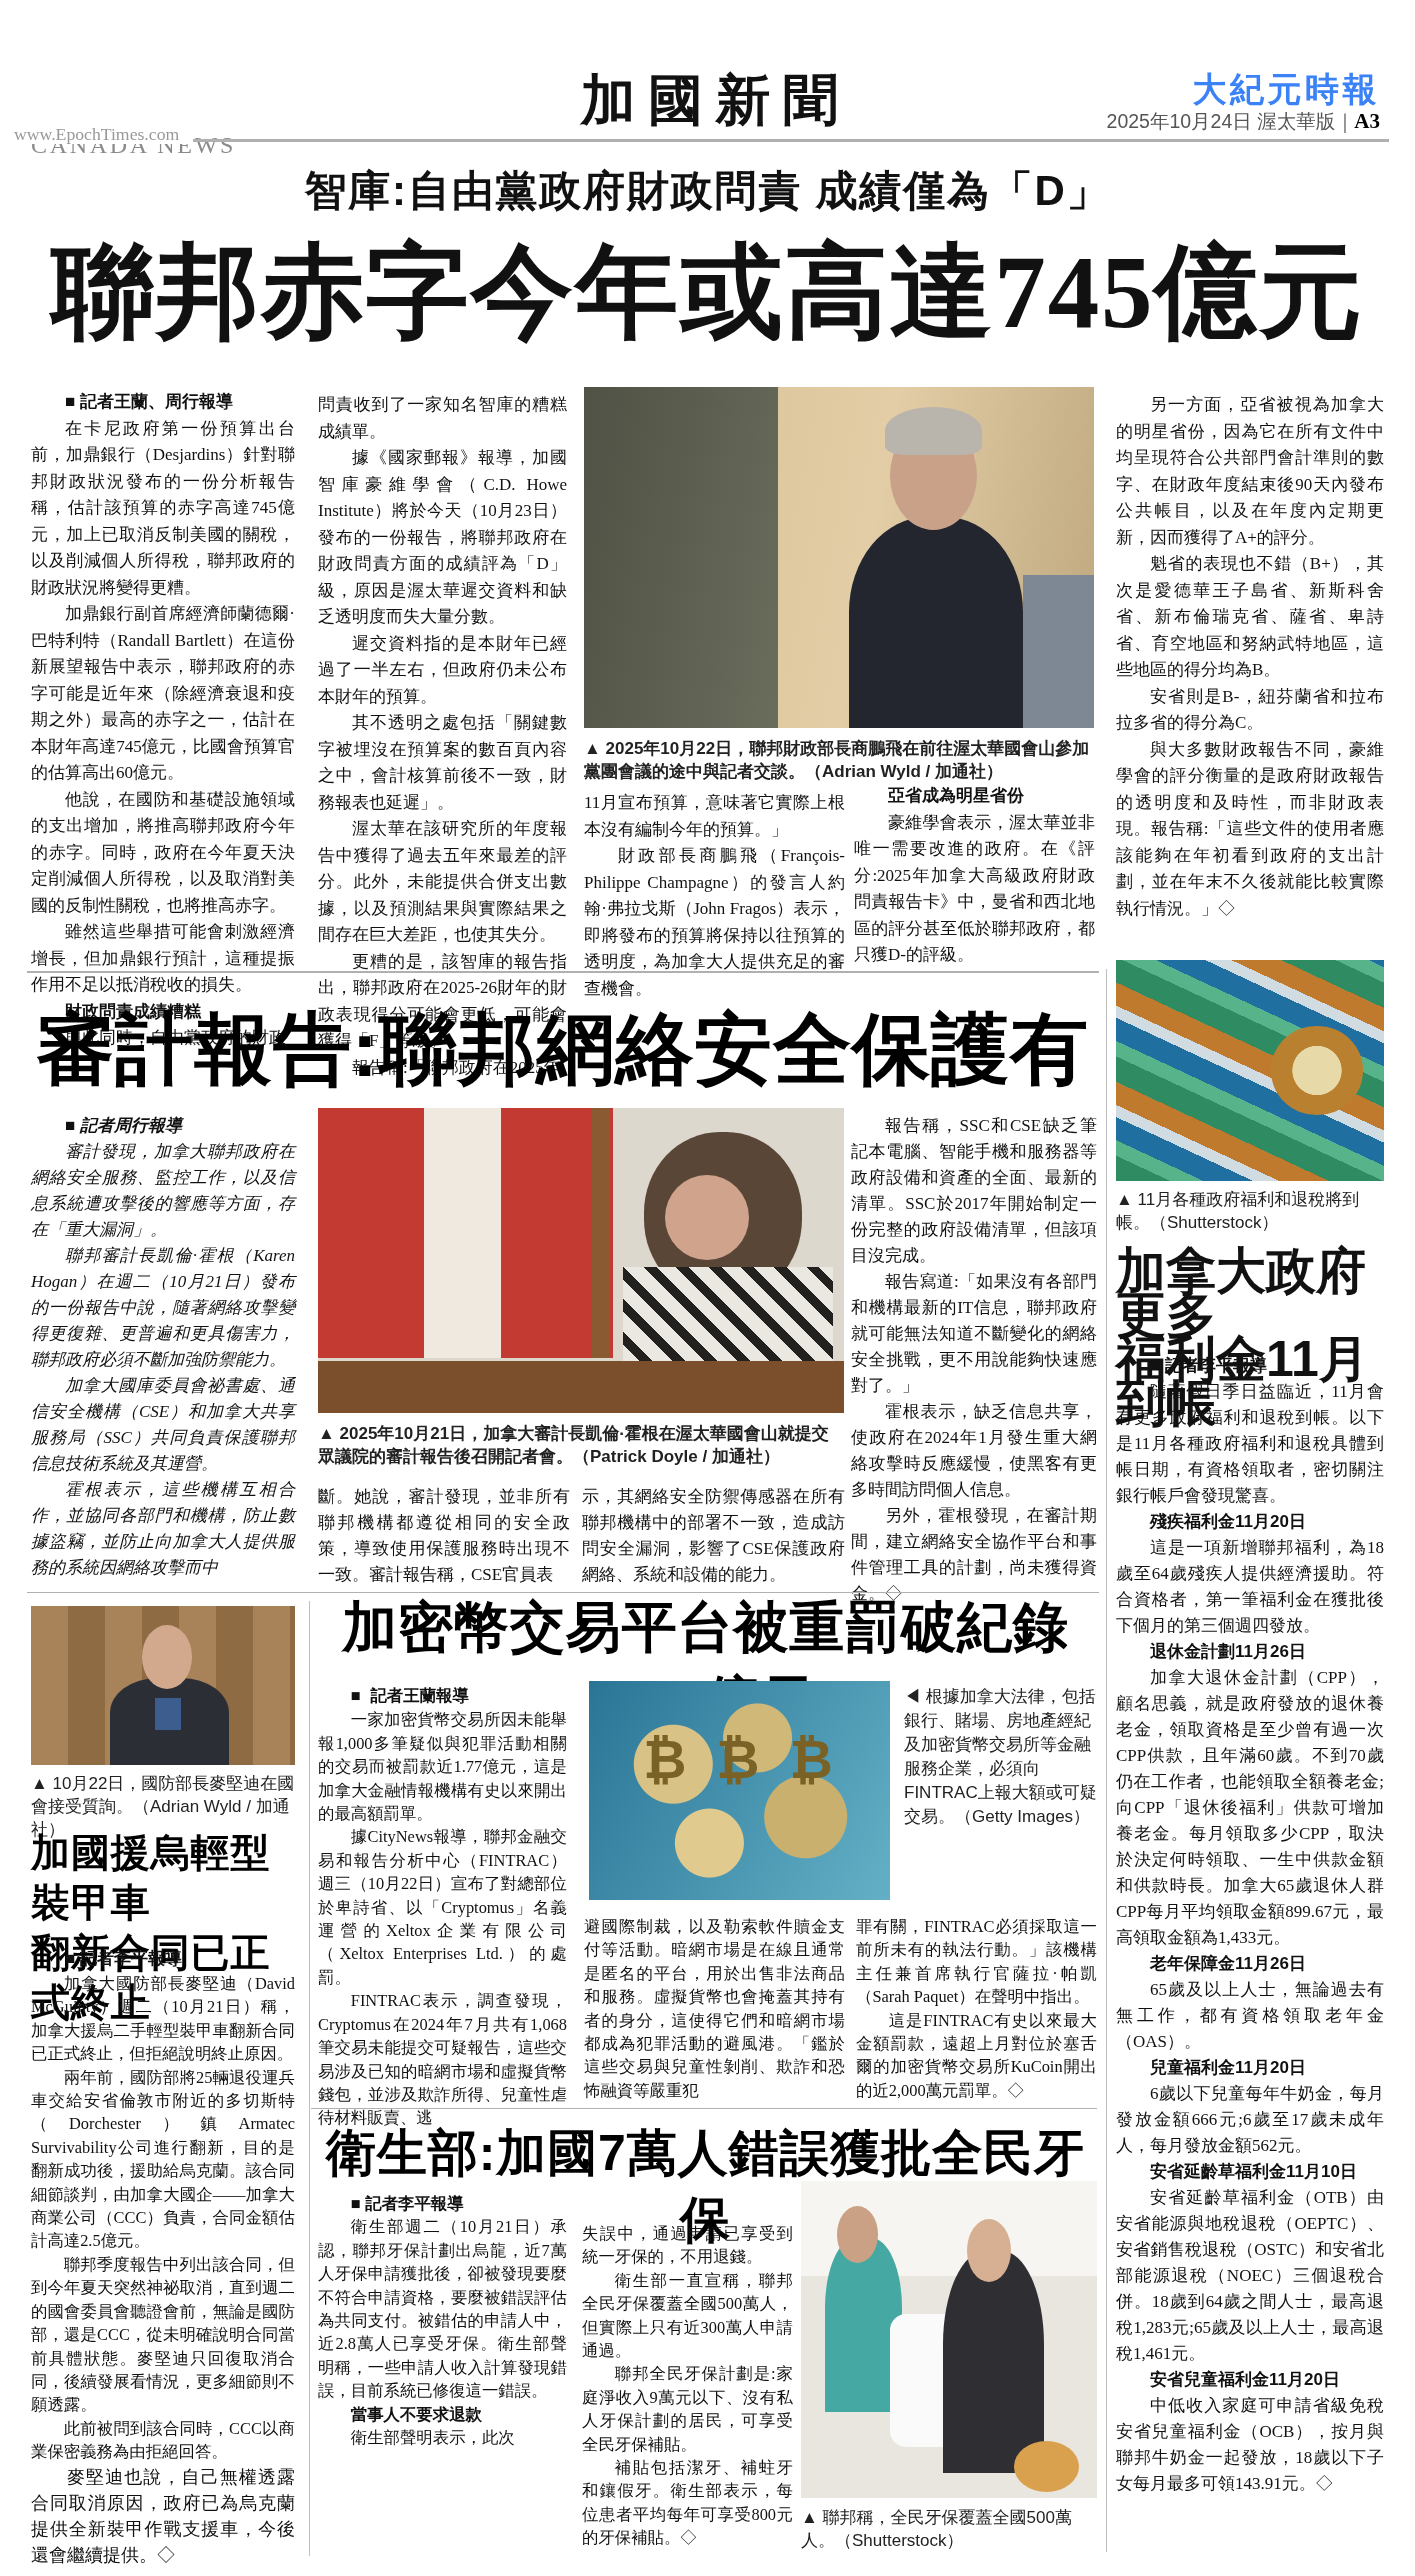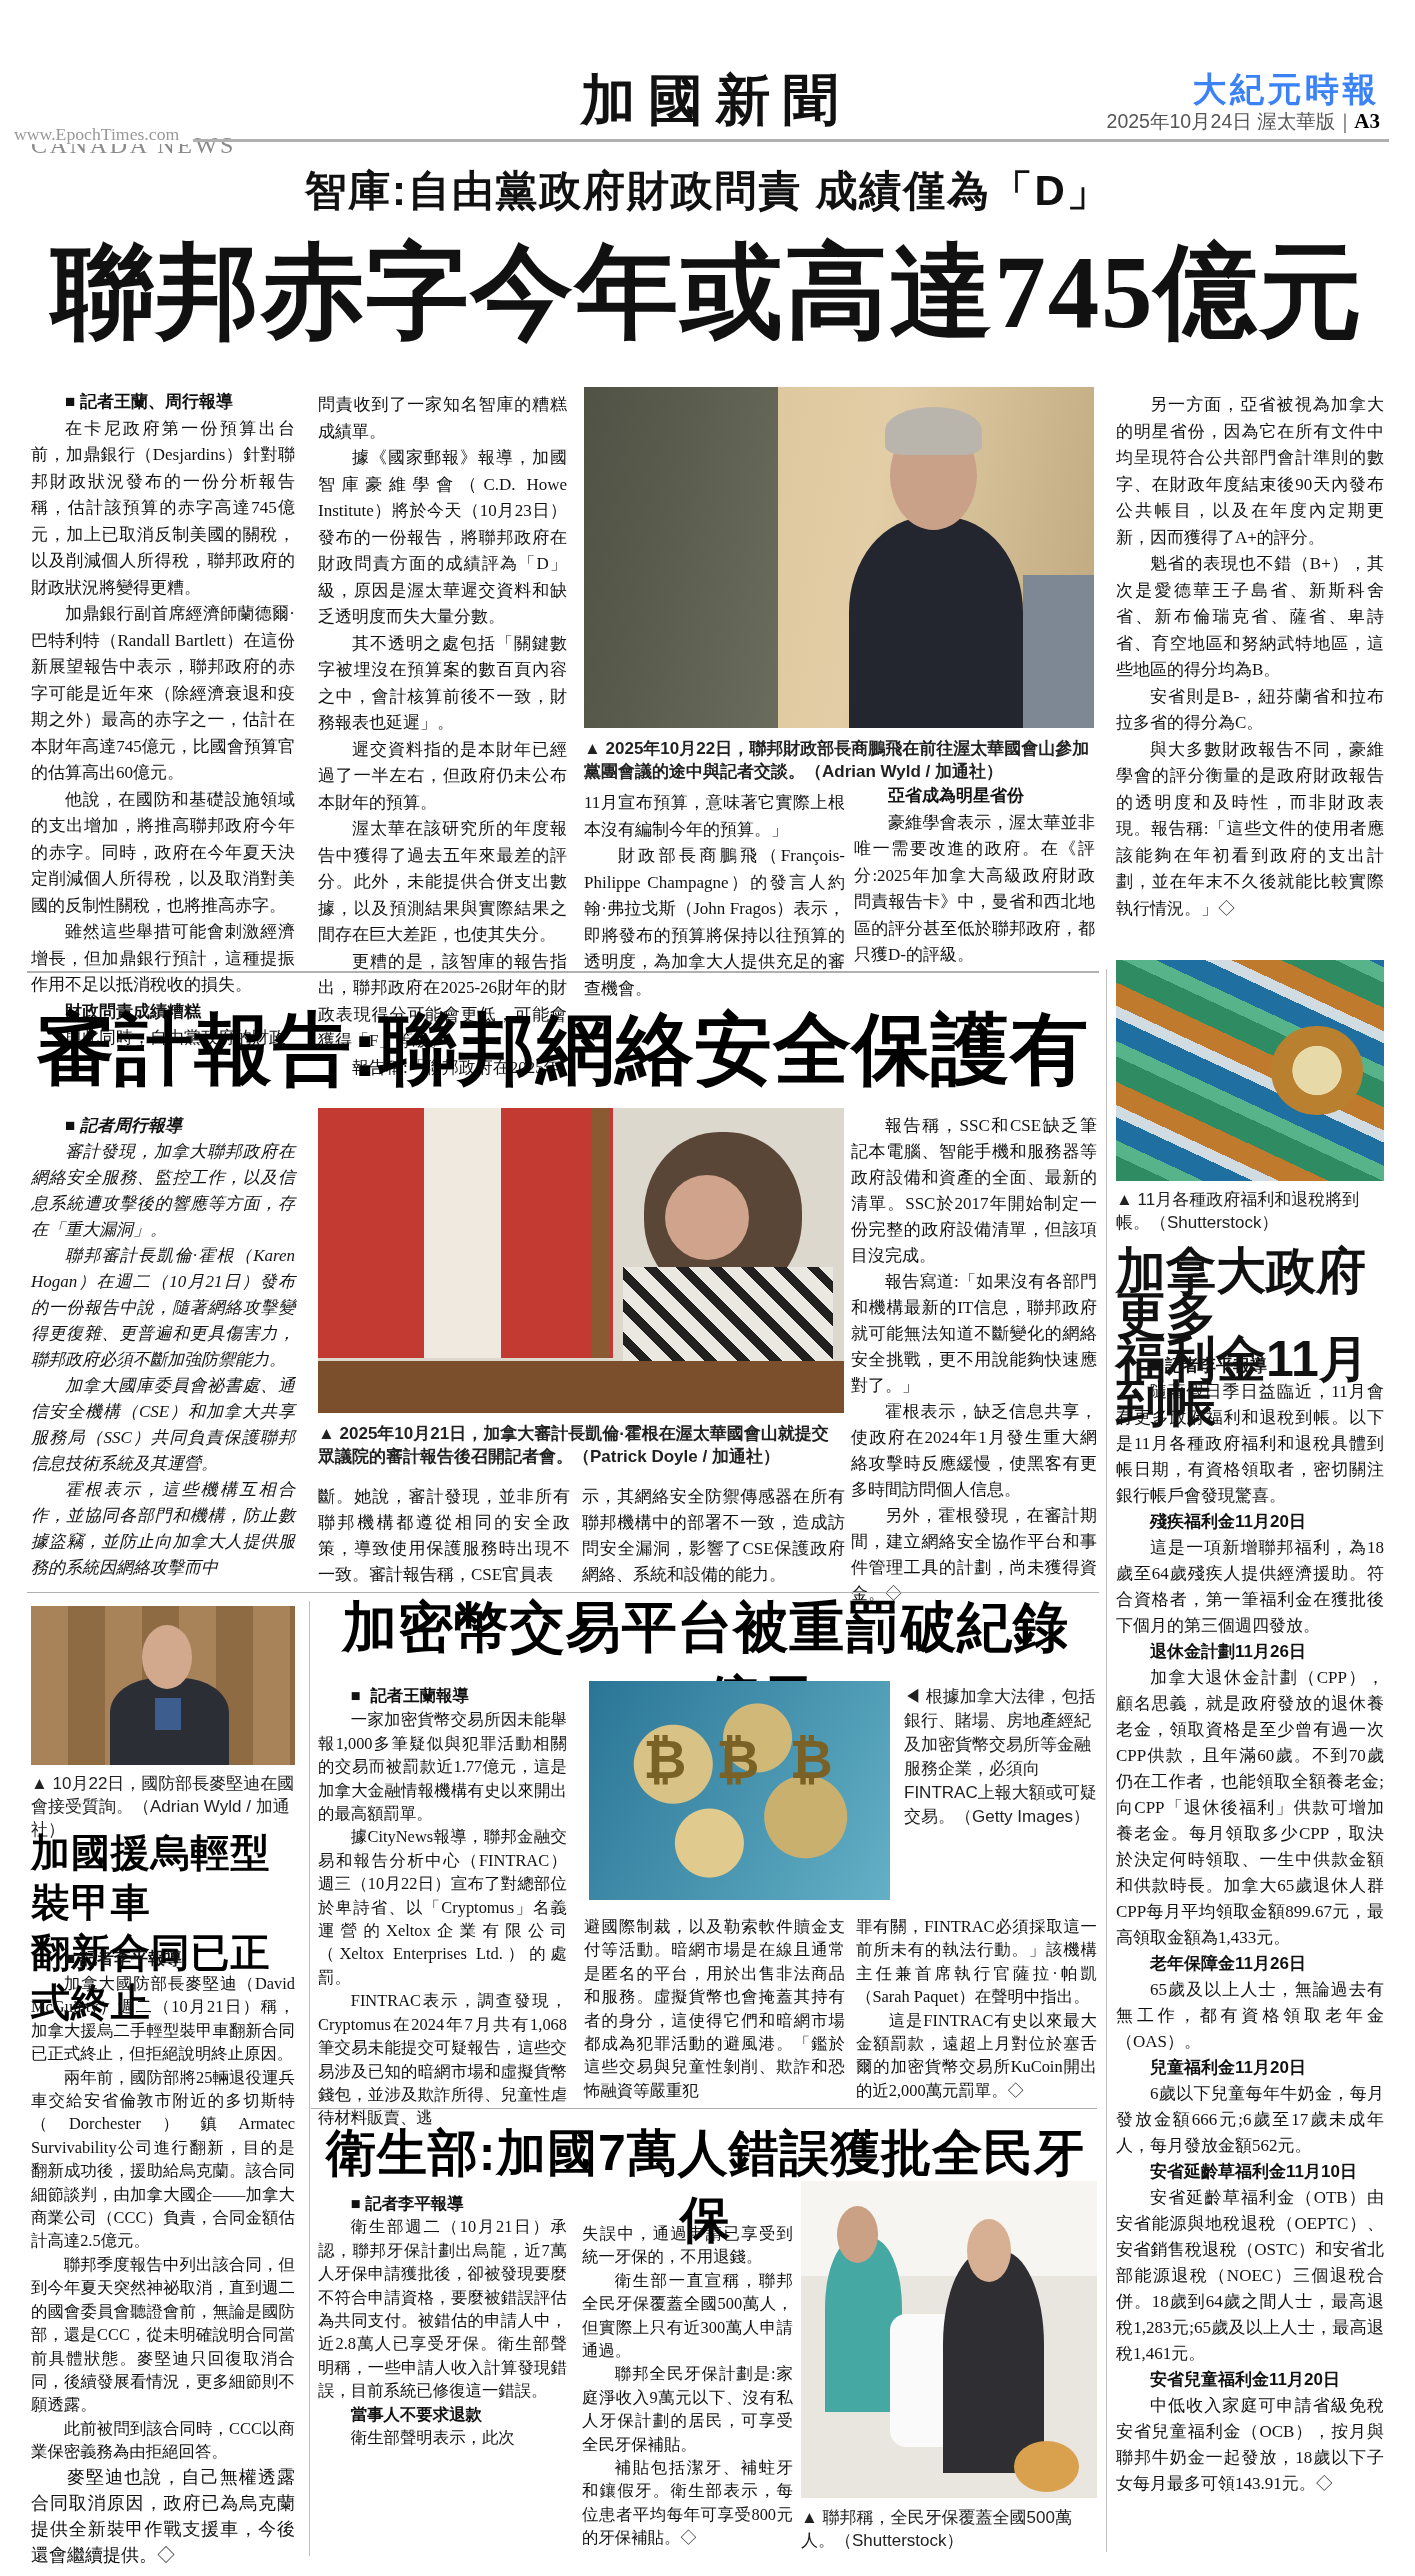--- a/index.html
+++ b/index.html
@@ -55,22 +55,22 @@
   <p>加鼎銀行副首席經濟師蘭德爾·巴特利特（Randall Bartlett）在這份新展望報告中表示，聯邦政府的赤字可能是近年來（除經濟衰退和疫期之外）最高的赤字之一，估計在本財年高達745億元，比國會預算官的估算高出60億元。</p>
   <p>他說，在國防和基礎設施領域的支出增加，將推高聯邦政府今年的赤字。同時，政府在今年夏天決定削減個人所得稅，以及取消對美國的反制性關稅，也將推高赤字。</p>
   <p>雖然這些舉措可能會刺激經濟增長，但加鼎銀行預計，這種提振作用不足以抵消稅收的損失。</p>
   <p class="subhead" style="font-family:'Liberation Sans',sans-serif;">財政問責成績糟糕</p>
   <p>與此同時，自由黨政府的財政</p>
 </div>
 
 <div class="col body-lg serif" style="left:318px;top:392px;width:249px;height:571px;">
   <p class="noind">問責收到了一家知名智庫的糟糕成績單。</p>
   <p>據《國家郵報》報導，加國智庫豪維學會（C.D. Howe Institute）將於今天（10月23日）發布的一份報告，將聯邦政府在財政問責方面的成績評為「D」級，原因是渥太華遲交資料和缺乏透明度而失大量分數。</p>
+  <p>遲交資料指的是本財年已經過了一半左右，但政府仍未公布本財年的預算。</p>
   <p>其不透明之處包括「關鍵數字被埋沒在預算案的數百頁內容之中，會計核算前後不一致，財務報表也延遲」。</p>
-  <p>遲交資料指的是本財年已經過了一半左右，但政府仍未公布本財年的預算。</p>
   <p>渥太華在該研究所的年度報告中獲得了過去五年來最差的評分。此外，未能提供合併支出數據，以及預測結果與實際結果之間存在巨大差距，也使其失分。</p>
   <p>更糟的是，該智庫的報告指出，聯邦政府在2025-26財年的財政表現得分可能會更低，可能會獲得「F」等級。</p>
   <p>報告稱:「聯邦政府在2025年</p>
 </div>
 
 <div class="photo" style="left:584px;top:387px;width:510px;height:341px;background:linear-gradient(100deg,#d8c094 0%,#e2cda6 55%,#bfa87e 100%);">
   <div class="ph-shape" style="left:0;top:0;width:38%;height:100%;background:linear-gradient(100deg,#4f5244,#6a6d5c);"></div>
   <div class="ph-shape" style="left:52%;top:38%;width:34%;height:62%;background:#23262e;border-radius:45% 45% 0 0;"></div>
   <div class="ph-shape" style="left:60%;top:10%;width:17%;height:32%;background:#c9a188;border-radius:50%;"></div>
   <div class="ph-shape" style="left:59%;top:6%;width:19%;height:14%;background:#b9b4ac;border-radius:50% 50% 20% 20%;"></div>

